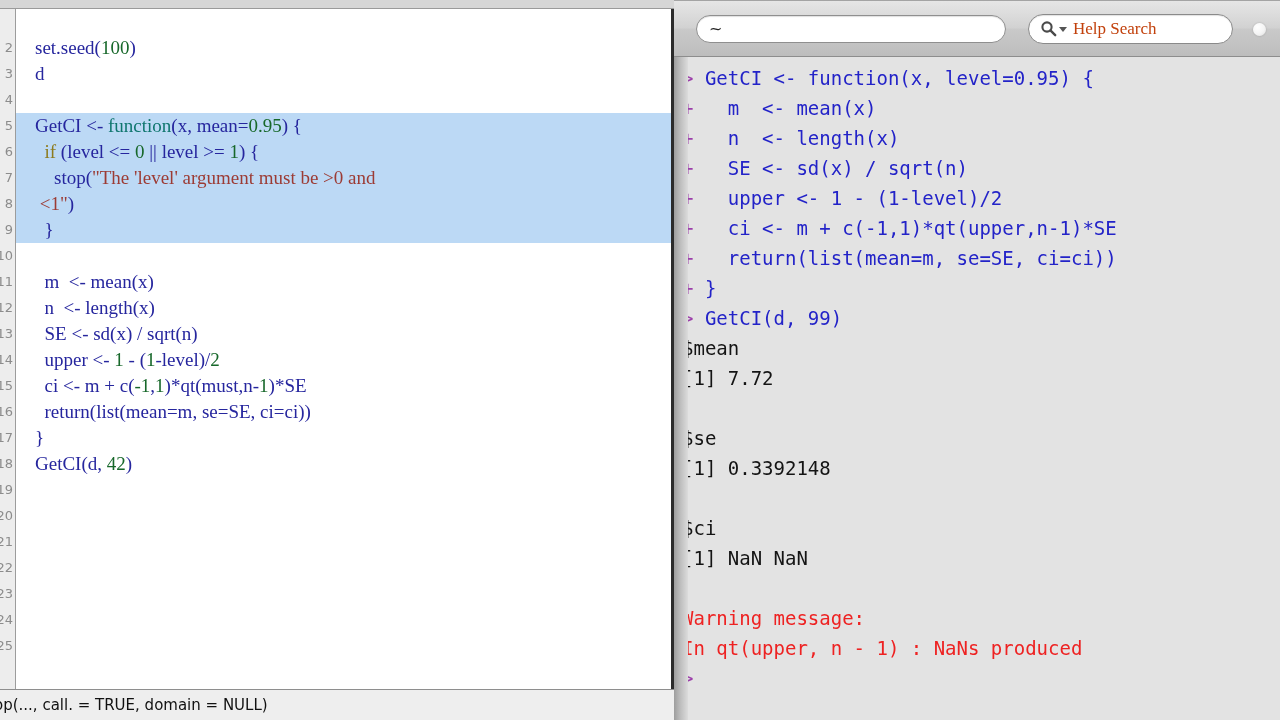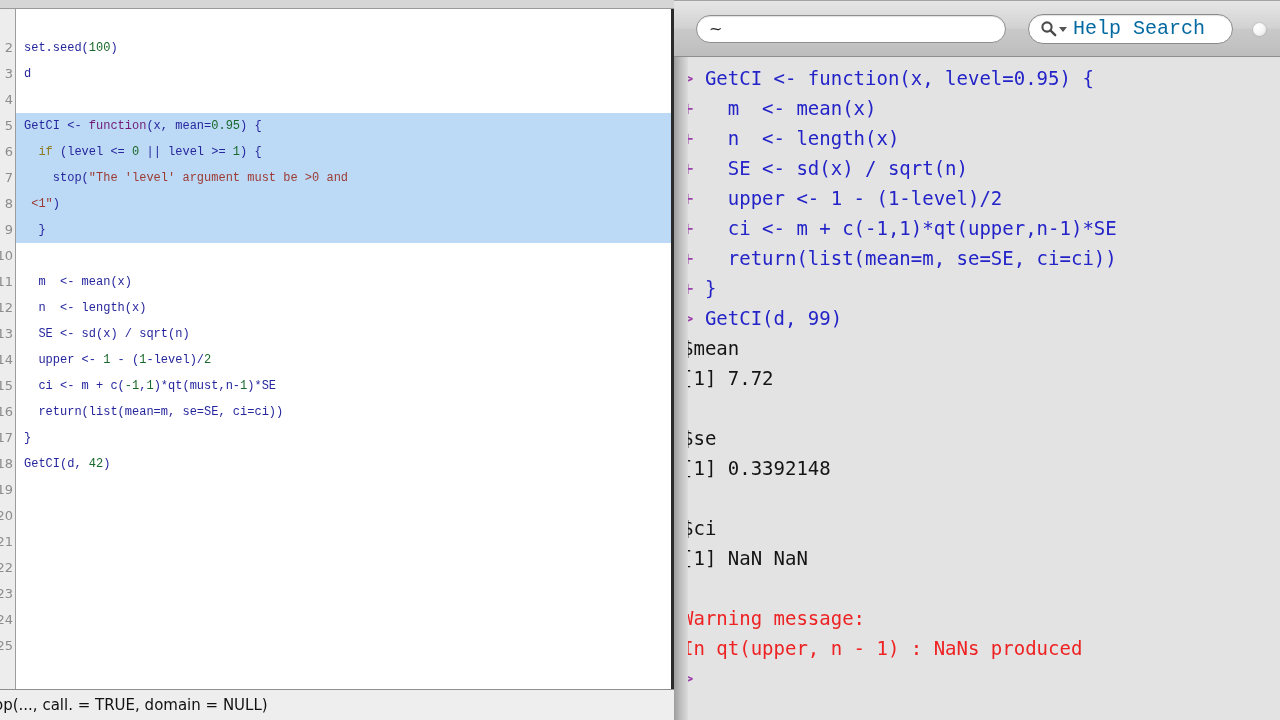--- a/index.html
+++ b/index.html
@@ -71,31 +71,31 @@
   }
   .code-area {
     flex: 1 1 auto;
     position: relative;
     padding-top: 26px;
     overflow: hidden;
   }
   .code-line {
     height: 26px;
     line-height: 26px;
-    font-family: Liberation Mono, monospace;
-    font-size: 12px;
+    font-family: Liberation Serif, serif;
+    font-size: 19px;
     color: #1a1a7a;
     white-space: pre;
-    padding-left: 8px;
+    padding-left: 19px;
     box-sizing: border-box;
   }
   .code-line.hl {
     background: #bcd9f5;
   }
-  .tok-fn   { color: #701a75; }
+  .tok-fn   { color: #0f766e; }
   .tok-kw   { color: #8d7b1e; }
   .tok-num  { color: #17682a; }
   .tok-str  { color: #9c3b34; }
   .tok-id   { color: #26269e; }
 
   .editor-statusbar {
     position: relative;
     height: 30px;
     flex: none;
     background: #eeeeee;
@@ -174,23 +174,23 @@
     flex: none;
     width: 0; height: 0;
     border-left: 4px solid transparent;
     border-right: 4px solid transparent;
     border-top: 5px solid #555555;
     margin-left: 2px;
     margin-right: 6px;
     margin-top: 2px;
   }
   .help-search-label {
-    font-family: Liberation Mono, monospace;
-    font-size: 20px;
-    color: #0369a1;
+    font-family: Liberation Serif, serif;
+    font-size: 17px;
+    color: #c2410c;
     white-space: nowrap;
     overflow: hidden;
   }
   .window-dot {
     position: absolute;
     right: 14px;
     top: 22px;
     width: 13px;
     height: 13px;
     border-radius: 50%;

